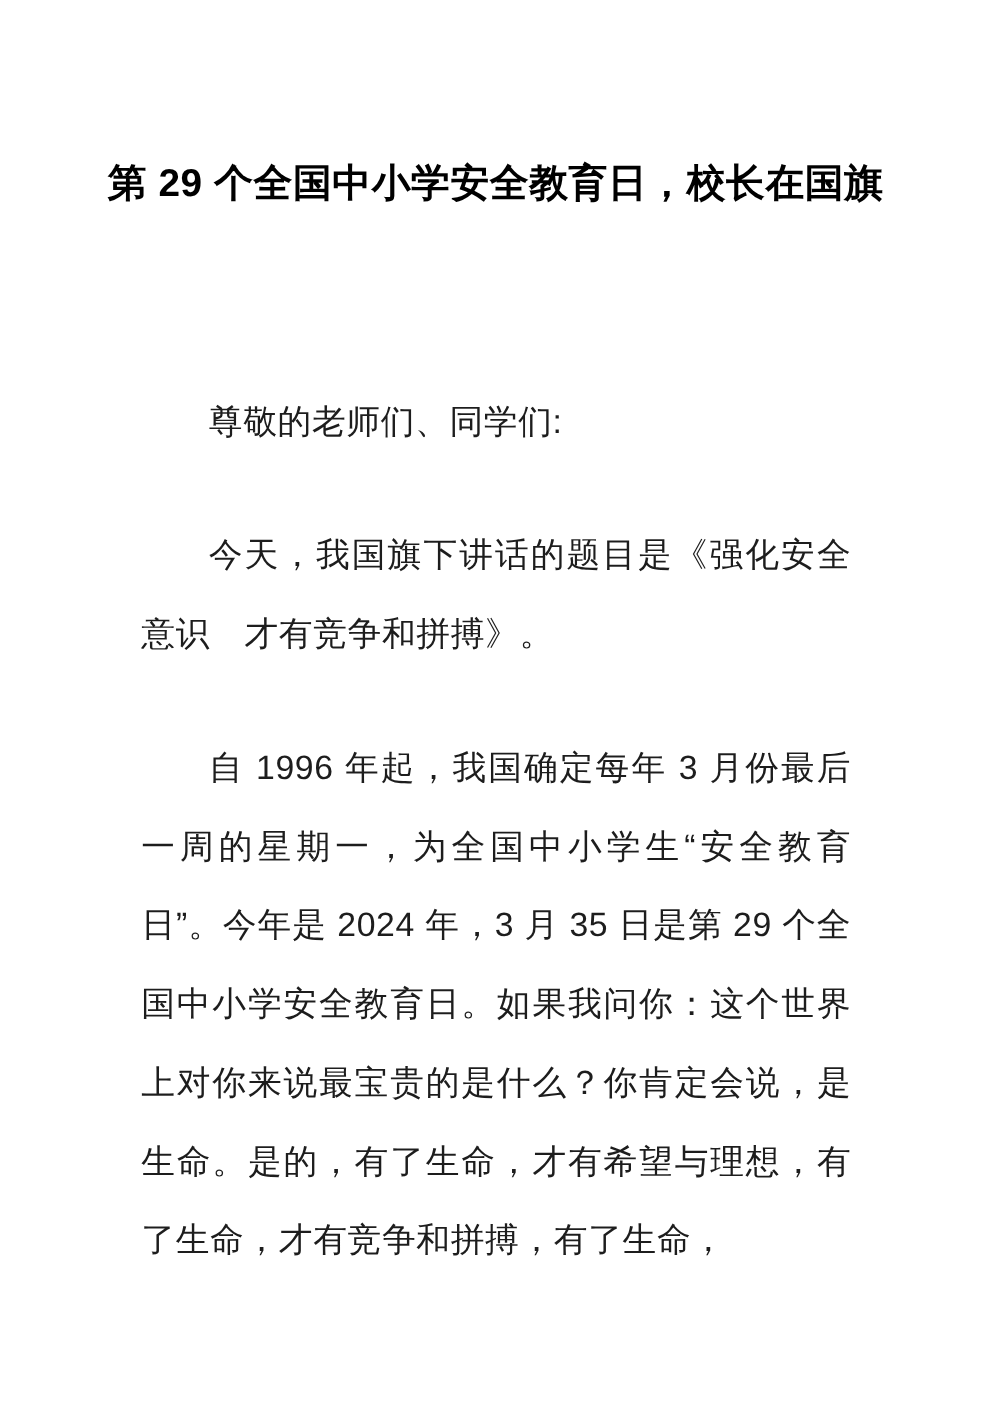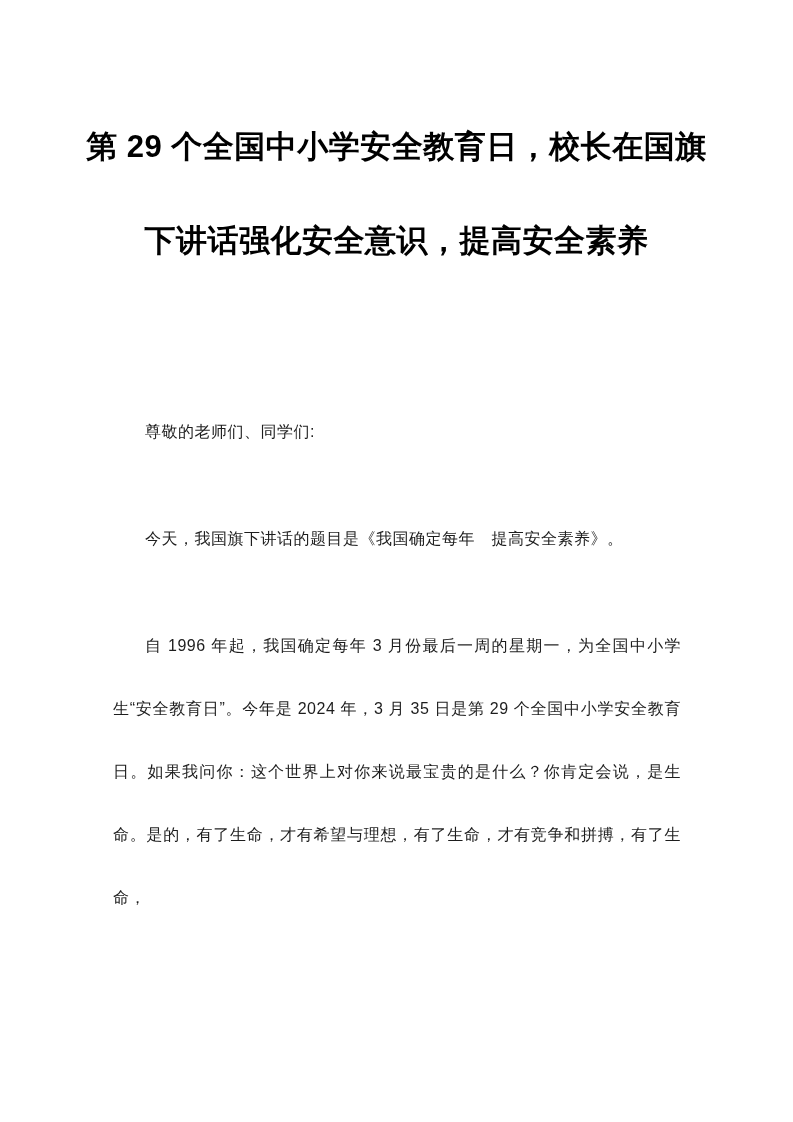--- a/index.html
+++ b/index.html
@@ -29,42 +29,41 @@
   }
   .title-line {
     display: block;
     white-space: nowrap;
   }
   .doc-body {
     padding: 0 112px 0 113px;
   }
   .para {
     margin: 0 0 44px 0;
-    font-size: 16px;
+    font-size: 27px;
     line-height: 63px;
     text-align: justify;
     text-indent: 2em;
     letter-spacing: 0.5px;
     color: #1d1d1d;
   }
   .para.first {
     margin-top: 112px;
   }
 </style>
 </head>
 <body>
 
 <div class="page">
 
   <h1 class="doc-title">
     <span class="title-line">第 29 个全国中小学安全教育日，校长在国旗</span>
-    <span class="title-line">下讲话强化安全意识，提高安全素养</span>
   </h1>
 
   <div class="doc-body">
     <p class="para first">尊敬的老师们、同学们:</p>
 
-    <p class="para">今天，我国旗下讲话的题目是《我国确定每年　提高安全素养》。</p>
+    <p class="para">今天，我国旗下讲话的题目是《强化安全意识　才有竞争和拼搏》。</p>
 
     <p class="para">自 1996 年起，我国确定每年 3 月份最后一周的星期一，为全国中小学生“安全教育日”。今年是 2024 年，3 月 35 日是第 29 个全国中小学安全教育日。如果我问你：这个世界上对你来说最宝贵的是什么？你肯定会说，是生命。是的，有了生命，才有希望与理想，有了生命，才有竞争和拼搏，有了生命，</p>
   </div>
 
 </div>
 
 </body></html>

